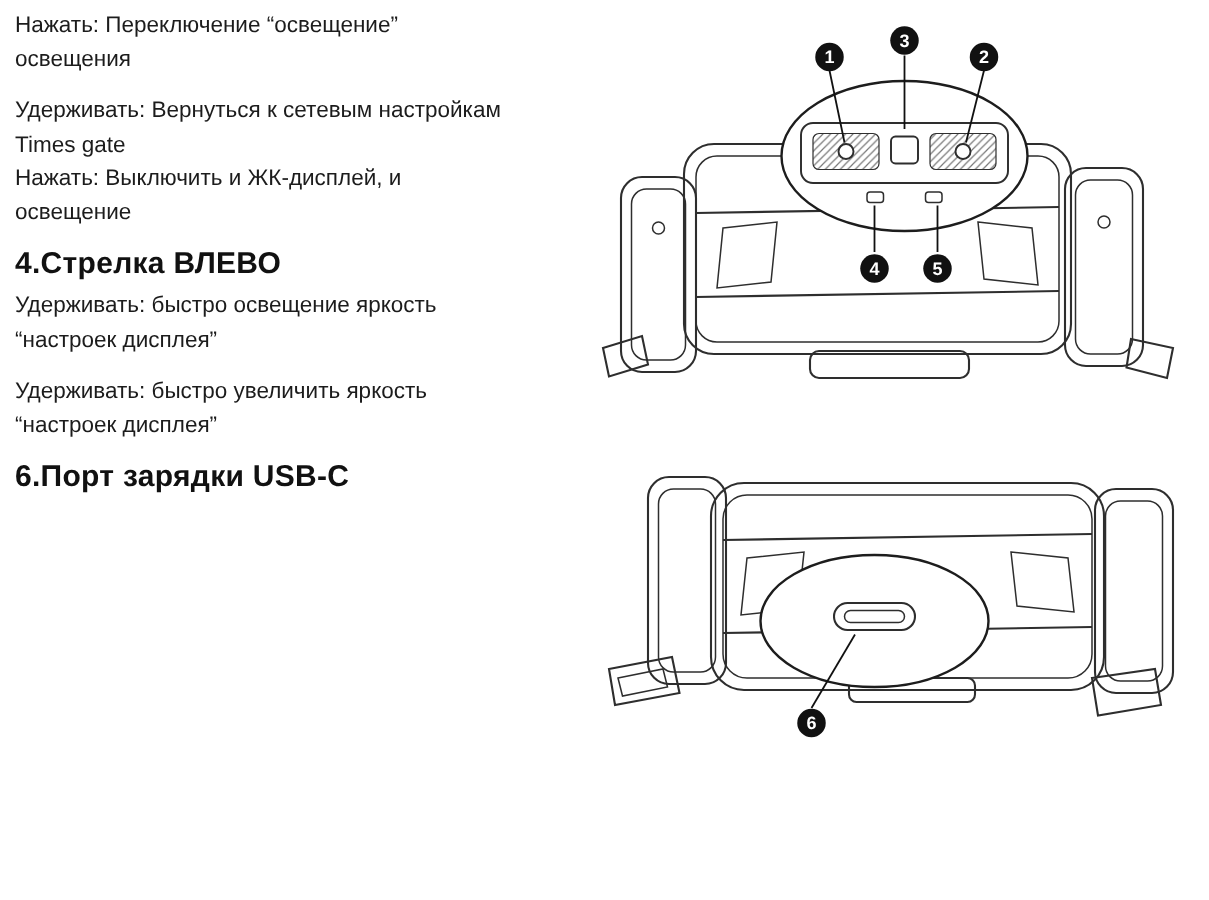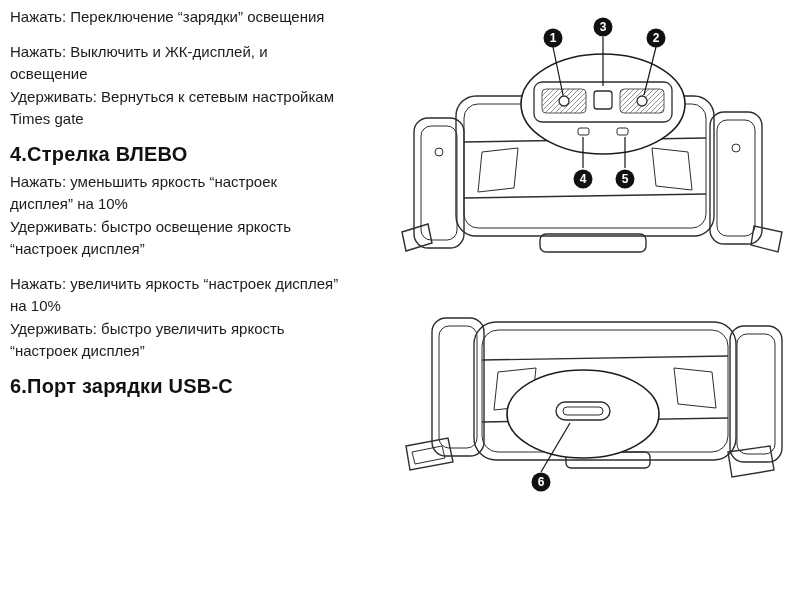--- a/index.html
+++ b/index.html
@@ -44,39 +44,37 @@
     font-weight: bold;
     fill: #ffffff;
   }
 </style>
 </head>
 <body>
 
 <div class="left-col">
 
   <section class="sec">
-    <p>Нажать: Переключение “зарядки” освещения</p>
+    <p>Нажать: Переключение “освещение” освещения</p>
   </section>
 
   <section class="sec">
   </section>
 
   <section class="sec">
+    <p>Удерживать: Вернуться к сетевым настройкам Times gate</p>
     <p>Нажать: Выключить и ЖК-дисплей, и освещение</p>
-    <p>Удерживать: Вернуться к сетевым настройкам Times gate</p>
   </section>
 
   <section class="sec">
     <h2>4.Стрелка ВЛЕВО</h2>
-    <p>Нажать: уменьшить яркость “настроек дисплея” на 10%</p>
     <p>Удерживать: быстро освещение яркость “настроек дисплея”</p>
   </section>
 
   <section class="sec">
-    <p>Нажать: увеличить яркость “настроек дисплея” на 10%</p>
     <p>Удерживать: быстро увеличить яркость “настроек дисплея”</p>
   </section>
 
   <section class="sec">
     <h2>6.Порт зарядки USB-C</h2>
   </section>
 
 </div>
 
 <svg class="diagrams" viewBox="0 0 408 600" xmlns="http://www.w3.org/2000/svg">

